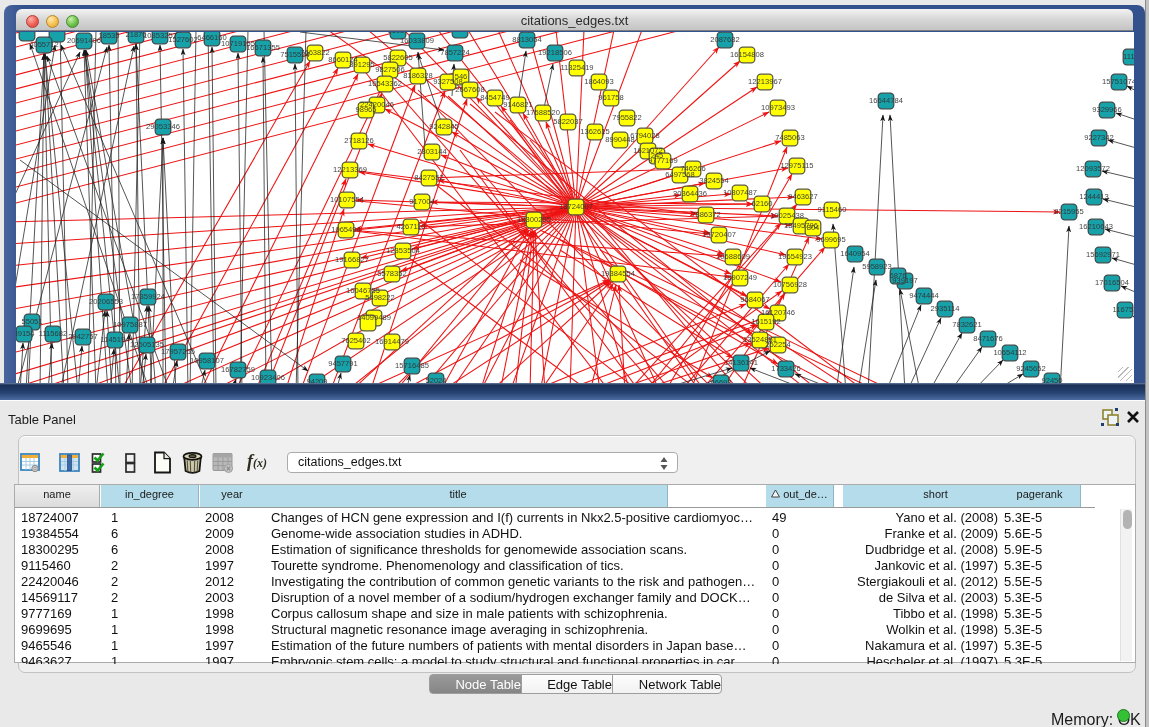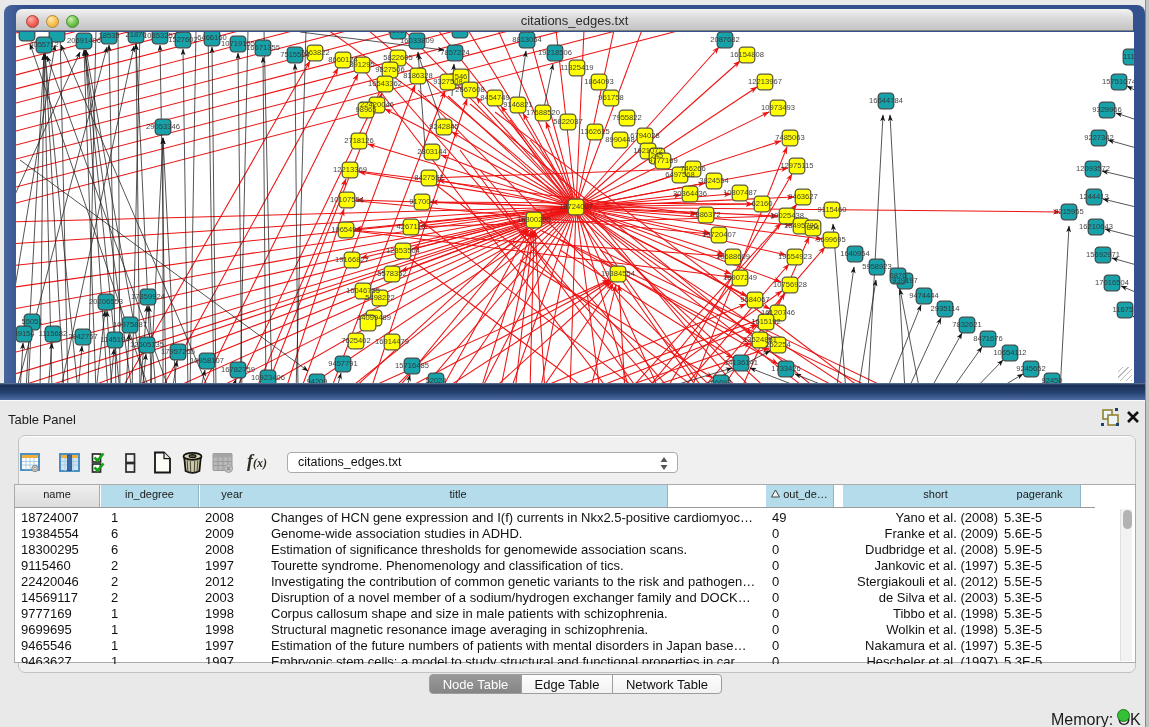--- a/index.html
+++ b/index.html
@@ -37,21 +37,21 @@
 #tscroll{position:absolute;right:3px;top:24px;width:12px;height:152px;background:#f2f2f2;border-left:1px solid #e0e0e0}
 #thumb{position:absolute;left:1.5px;top:1px;width:9px;height:19px;background:#b3b3b3;border-radius:5px}
 .tr{position:absolute;left:0;width:1105px;height:16px;font-size:13px;color:#111;white-space:nowrap}
 .tr>div{position:absolute;top:0;overflow:hidden}
 .c0{left:6px;width:80px}.c1{left:96px;width:95px}.c2{left:190px;width:70px}
 .c3{left:256px;width:495px}.c4{left:757px;width:72px}
 .c5{left:827px;width:156px;text-align:right}.c6{left:989px;width:90px}
 
 #segs{position:absolute;left:429px;top:273px;height:20px;font-size:13px}
 .seg{position:absolute;top:0;height:20px;border:1px solid #9d9d9d;background:linear-gradient(#fdfdfd,#f2f2f2);
- color:#111;text-align:center;padding-top:2px}
+ color:#111;text-align:right;padding-top:2px}
 #sg1{left:0;width:93px;background:linear-gradient(#9a9a9a,#858585);color:#fff;border-radius:4px 0 0 4px}
 #sg2{left:92px;width:92px}
 #sg3{left:183px;width:110px;border-radius:0 4px 4px 0}
 #mem{position:absolute;left:1051px;top:310px;font-size:16px;color:#1a1a1a}
 #memdot{position:absolute;left:1117px;top:308px;width:13px;height:13px;border-radius:50%;
  background:#35c135;border:1.5px solid #1e7a1e}
 #rstrip{position:absolute;left:1145px;top:0;width:4px;height:727px;background:#c2c2c2;border-left:1px solid #8a8a8a}
 </style></head><body>
 <div id="frame">
  <div id="canvas"><svg id="net" width="1118" height="351" viewBox="16 32 1118 351">

